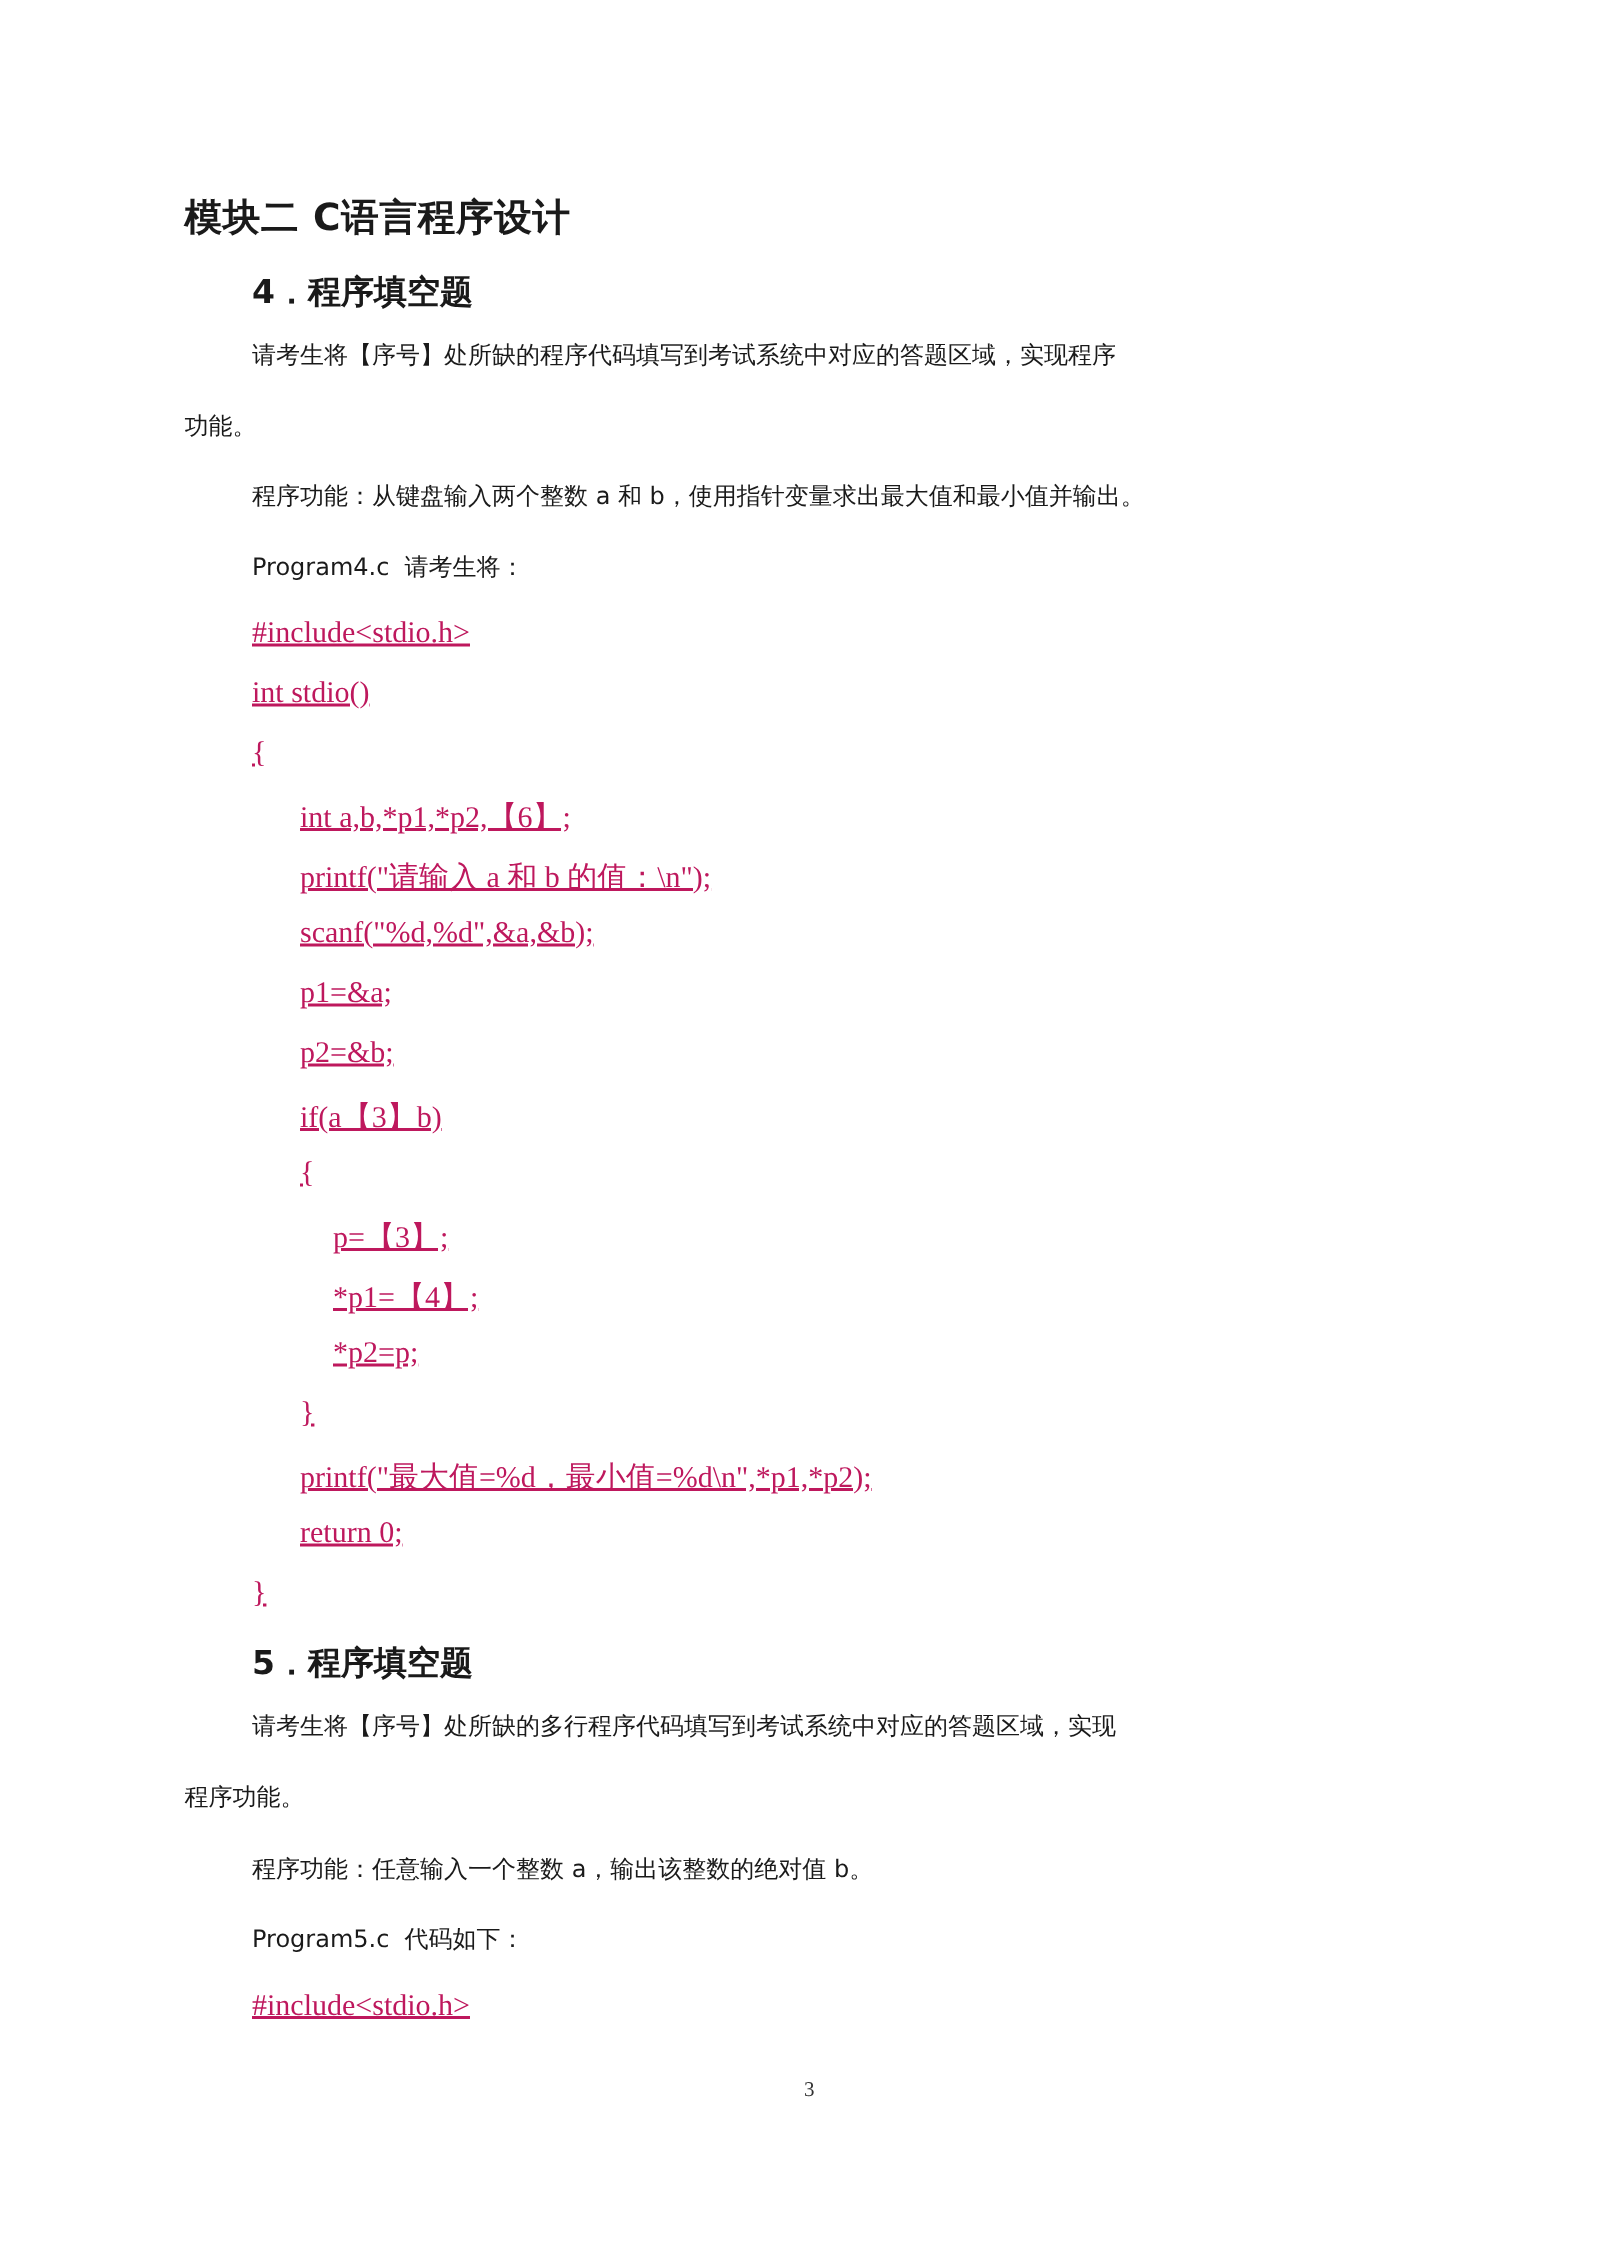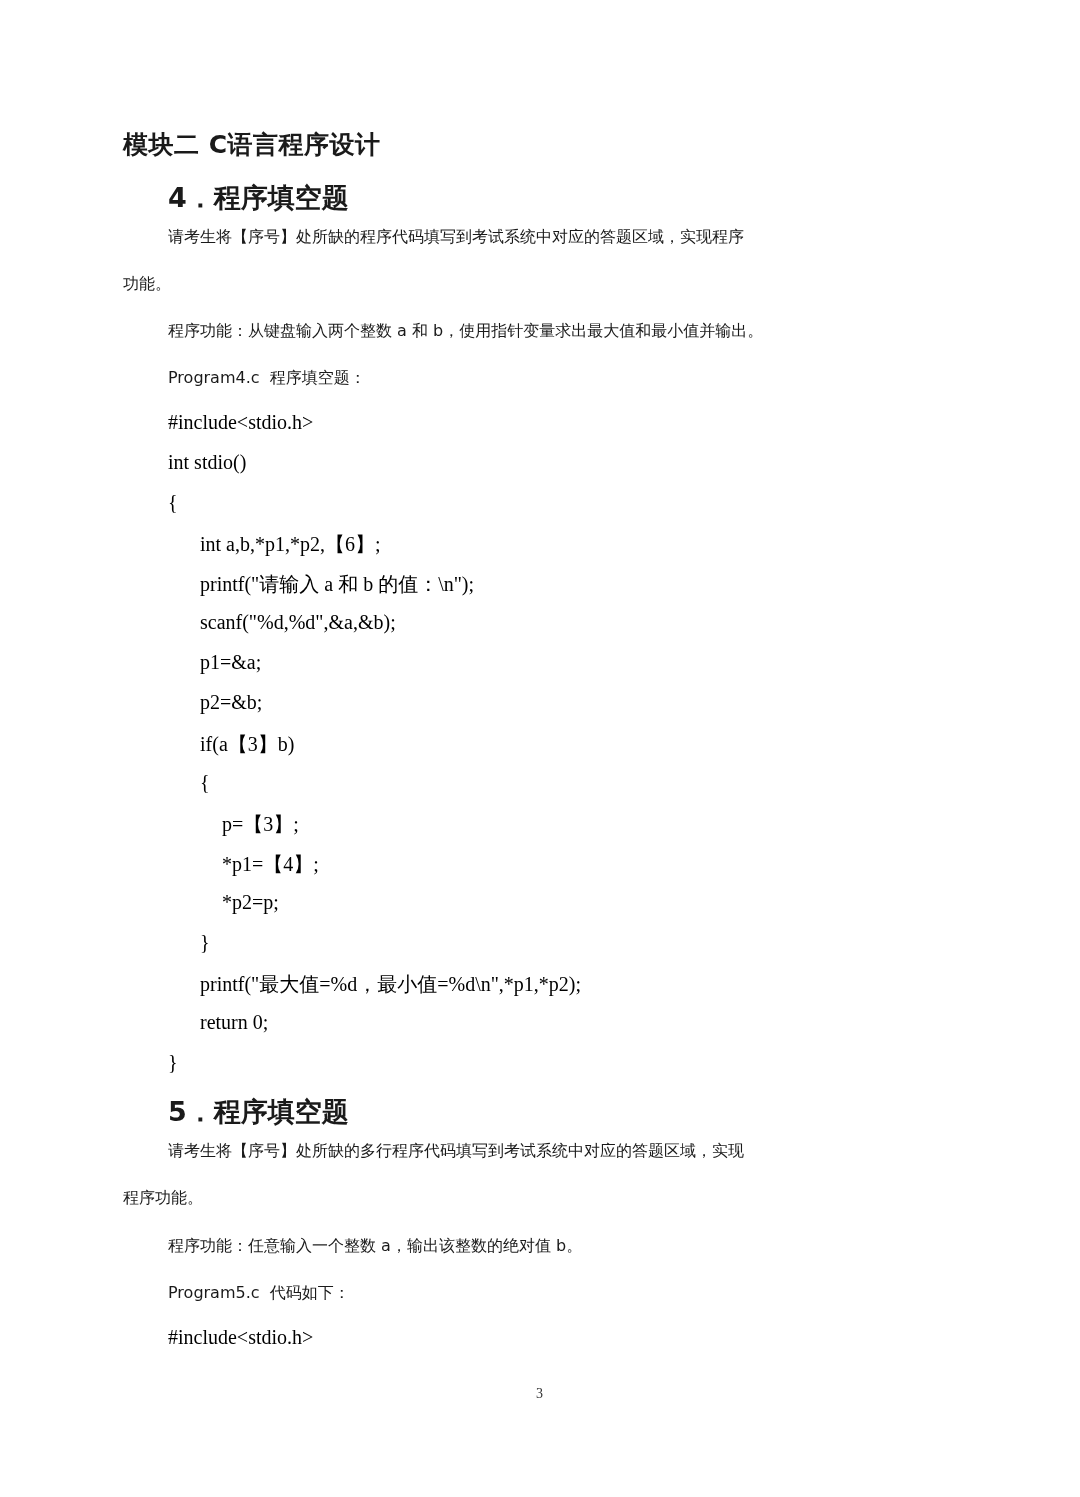--- a/index.html
+++ b/index.html
@@ -2,38 +2,38 @@
 <html><head>
   <meta charset="utf-8">
   <style>
     html, body { margin: 0; padding: 0; background: #ffffff; }
     body { width: 1080px; height: 1497px; position: relative; overflow: hidden; color: #1a1a1a; }
     .page { position: absolute; left: 0; top: 0; width: 1080px; height: 1477px; }
     .line { position: absolute; white-space: pre; }
     .sans { font-family: "DejaVu Sans", "Liberation Sans", sans-serif; }
     .serif { font-family: "Liberation Serif", "DejaVu Serif", serif; }
     .h1 { font-size: 25px; font-weight: bold; letter-spacing: 0.5px; }
-    .h2 { font-size: 27px; font-weight: bold; }
+    .h2 { font-size: 22px; font-weight: bold; }
     .para { font-size: 16px; }
-    .code { font-size: 20px; color: #000000; }
+    .code { font-size: 20px; color: #be185d; text-decoration: underline; }
     .bold { font-weight: normal; }
     .pagenum { font-family: "Liberation Serif", serif; font-size: 14px; color: #333; }
   </style>
 </head>
 <body>
 
 <div class="page">
 
   <div class="line sans h1" style="left:123px; top:128px;">模块二 C语言程序设计</div>
 
   <div class="line sans h2" style="left:168px; top:180px;">4．程序填空题</div>
   <div class="line sans para" style="left:168px; top:227px;">请考生将【序号】处所缺的程序代码填写到考试系统中对应的答题区域，实现程序</div>
   <div class="line sans para" style="left:123px; top:274px;">功能。</div>
   <div class="line sans para" style="left:168px; top:321px;"><span class="bold">程序功能：</span><span>从键盘输入两个整数 a 和 b，使用指针变量求出最大值和最小值并输出。</span></div>
-  <div class="line sans para" style="left:168px; top:368px;">Program4.c  程序填空题：</div>
+  <div class="line sans para" style="left:168px; top:368px;">Program4.c  请考生将：</div>
 
   <div class="line serif code" style="left:168px; top:411px;">#include&lt;stdio.h&gt;</div>
   <div class="line serif code" style="left:168px; top:451px;">int stdio()</div>
   <div class="line serif code" style="left:168px; top:491px;">{</div>
   <div class="line serif code" style="left:200px; top:531px;">int a,b,*p1,*p2,【6】;</div>
   <div class="line serif code" style="left:200px; top:571px;">printf("请输入 a 和 b 的值：\n");</div>
   <div class="line serif code" style="left:200px; top:611px;">scanf("%d,%d",&amp;a,&amp;b);</div>
   <div class="line serif code" style="left:200px; top:651px;">p1=&amp;a;</div>
   <div class="line serif code" style="left:200px; top:691px;">p2=&amp;b;</div>
   <div class="line serif code" style="left:200px; top:731px;">if(a【3】b)</div>

